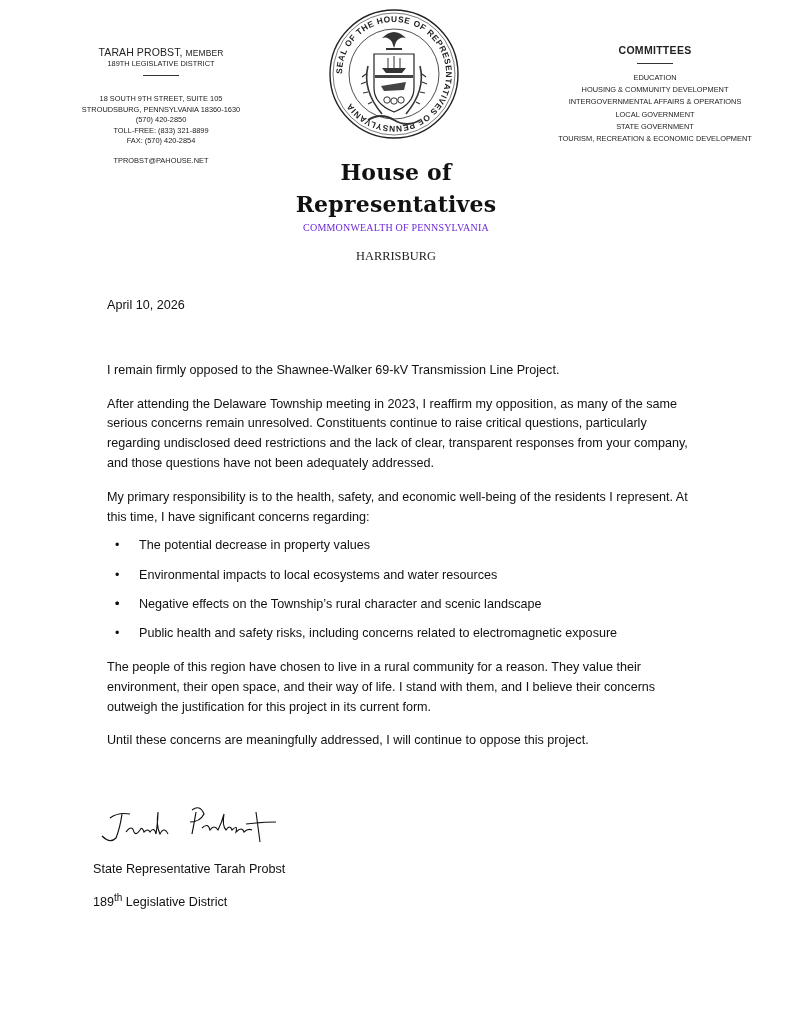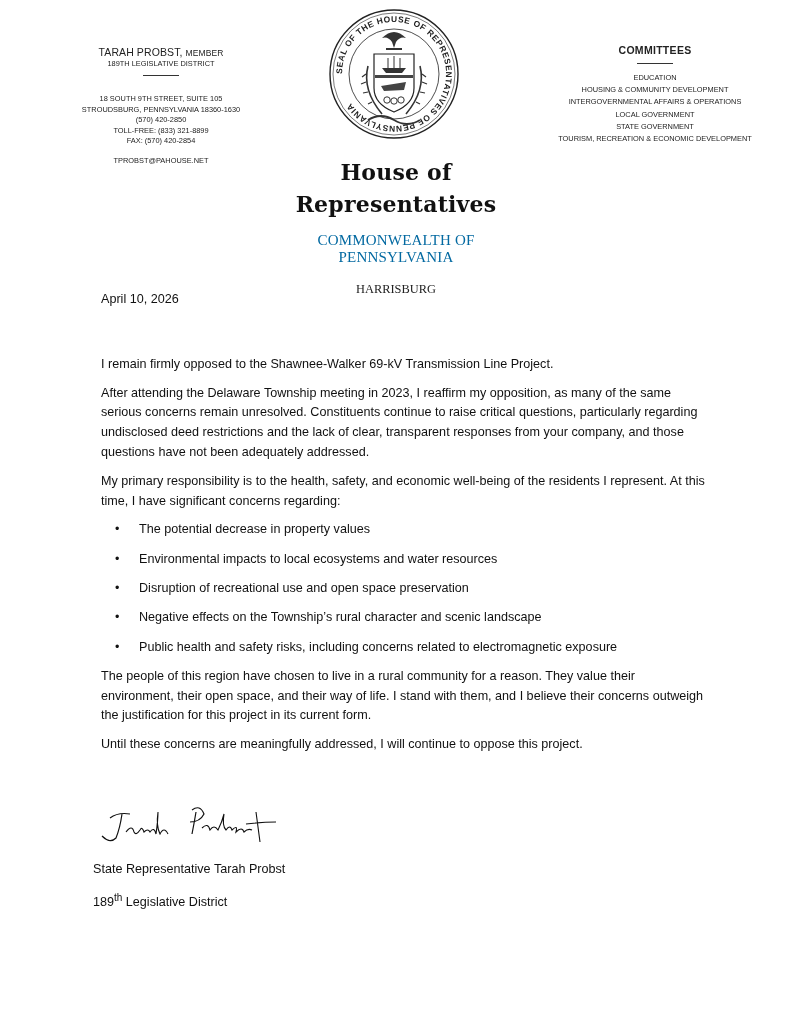--- a/index.html
+++ b/index.html
@@ -17,26 +17,26 @@
     
     .lh-right { position: absolute; left: 545px; top: 44px; width: 220px; text-align: center; font-family: "Liberation Sans", sans-serif; color: #222; }
     .lh-right .title { font-size: 10.5px; font-weight: bold; letter-spacing: 0.3px; }
     .lh-right .rule { width: 36px; height: 1px; background: #333; margin: 7px auto 8px; }
     .lh-right .line { font-size: 7.4px; line-height: 12.2px; text-align: center; }
 
     
     .seal { position: absolute; left: 326px; top: 4px; width: 136px; height: 140px; }
     .center { position: absolute; left: 262px; top: 156px; width: 268px; text-align: center; }
     .house { font-family: "DejaVu Serif", serif; font-weight: bold; font-size: 22px; letter-spacing: 0.2px; color: #111; line-height: 32px; }
-    .commonwealth { font-family: "Liberation Serif", serif; font-size: 15px; letter-spacing: 0.2px; margin-top: 12px; color: #0369a1; }
+    .commonwealth { font-family: "Liberation Serif", serif; font-size: 10px; letter-spacing: 0.2px; margin-top: 2px; color: #6d28d9; }
     .city { font-family: "Liberation Serif", serif; font-size: 12.4px; margin-top: 16px; color: #222; }
 
     
     .body { position: absolute; left: 93px; top: 282px; width: 620px; font-family: "Liberation Sans", sans-serif; font-size: 12.6px; color: #111; }
-    .body p { margin: 8px; line-height: 19.8px; }
+    .body p { margin: 14px; line-height: 19.8px; }
     .date { margin-bottom: 45px !important; }
     .para { margin-bottom: 9px !important; }
     ul.concerns { list-style: none; margin: 0; padding: 0; }
     ul.concerns li { position: relative; padding-left: 46px; line-height: 19.8px; margin-bottom: 9.5px; }
     ul.concerns li .bullet { position: absolute; left: 22px; top: 0; }
 
     .signature { position: absolute; left: 96px; top: 800px; width: 190px; height: 50px; }
     .sig-title { position: absolute; left: 93px; top: 862px; font-family: "Liberation Sans", sans-serif; font-size: 12.6px; }
     .sig-district { position: absolute; left: 93px; top: 892px; font-family: "Liberation Sans", sans-serif; font-size: 12.6px; }
     .sig-district sup { font-size: 10px; }
@@ -119,21 +119,21 @@
 </div>
 
 <div class="body">
   <p class="date">April 10, 2026</p>
   <p class="para">I remain firmly opposed to the Shawnee-Walker 69-kV Transmission Line Project.</p>
   <p class="para">After attending the Delaware Township meeting in 2023, I reaffirm my opposition, as many of the same serious concerns remain unresolved. Constituents continue to raise critical questions, particularly regarding undisclosed deed restrictions and the lack of clear, transparent responses from your company, and those questions have not been adequately addressed.</p>
   <p class="para">My primary responsibility is to the health, safety, and economic well-being of the residents I represent. At this time, I have significant concerns regarding:</p>
   <ul class="concerns">
     <li><span class="bullet">•</span><span>The potential decrease in property values</span></li>
     <li><span class="bullet">•</span><span>Environmental impacts to local ecosystems and water resources</span></li>
-    <li><span class="bullet">•</span><span>Disruption of recreational use and open space preservation</span></li>
+    <li><span class="bullet">•</span></li>
     <li><span class="bullet">•</span><span>Negative effects on the Township’s rural character and scenic landscape</span></li>
     <li><span class="bullet">•</span><span>Public health and safety risks, including concerns related to electromagnetic exposure</span></li>
   </ul>
   <p class="para">The people of this region have chosen to live in a rural community for a reason. They value their environment, their open space, and their way of life. I stand with them, and I believe their concerns outweigh the justification for this project in its current form.</p>
   <p class="para">Until these concerns are meaningfully addressed, I will continue to oppose this project.</p>
 </div>
 
 <div class="signature">
   <svg width="190" height="50" viewBox="0 0 190 50">
     <title>Tarah Probst</title>

